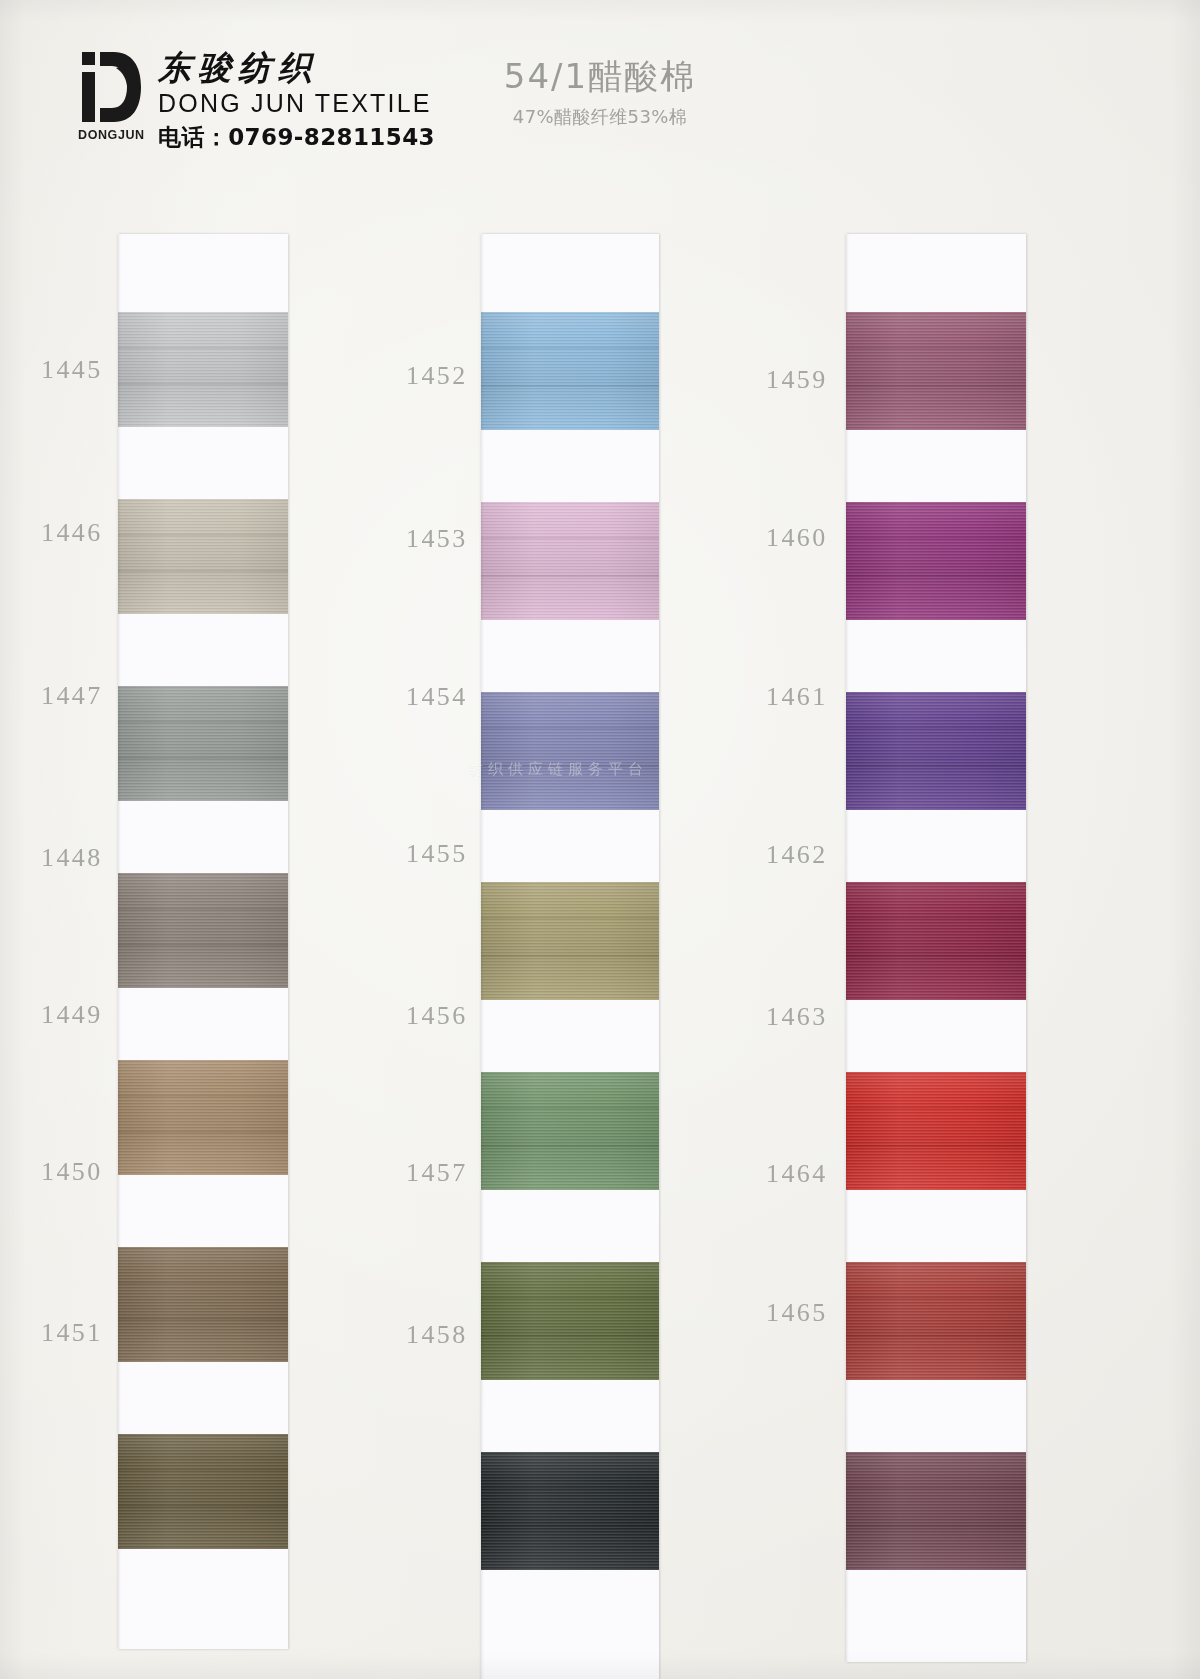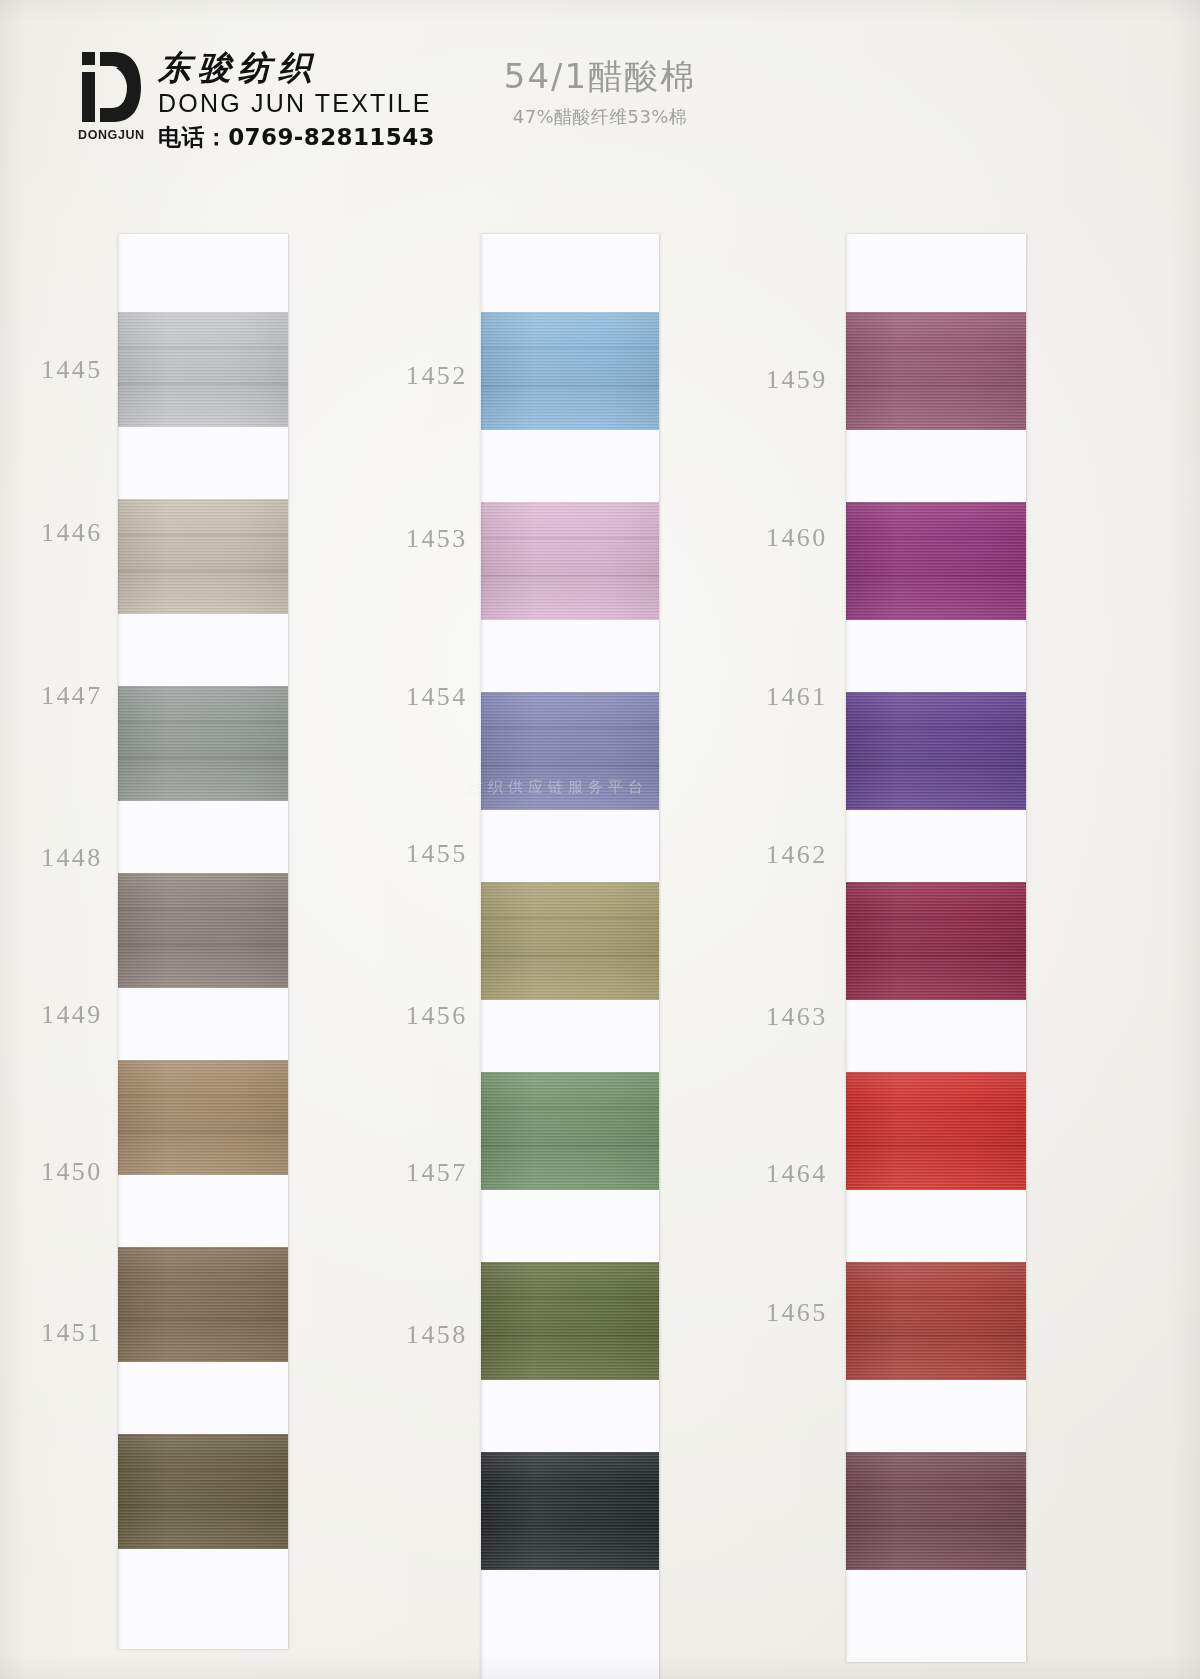--- a/index.html
+++ b/index.html
@@ -221,21 +221,21 @@
     line-height: 1;
     pointer-events: none;
     z-index: 5;
     text-shadow: 0 1px 0 rgba(0,0,0,0.035);
   }
   .watermark .wm-sub {
     font-size: 15px;
     font-weight: 400;
     font-style: normal;
     letter-spacing: 5px;
-    margin-top: 18px;
+    margin-top: 0;
     color: rgba(255,255,255,0.38);
   }
 </style>
 </head>
 <body>
 
 <div class="page">
 
   <div class="header">
 

